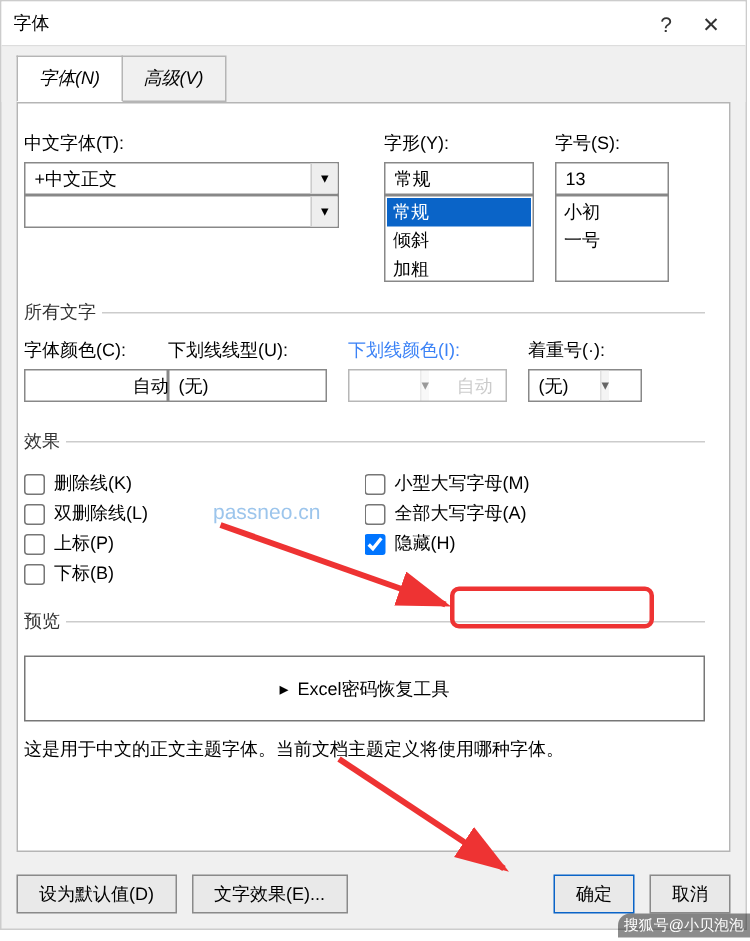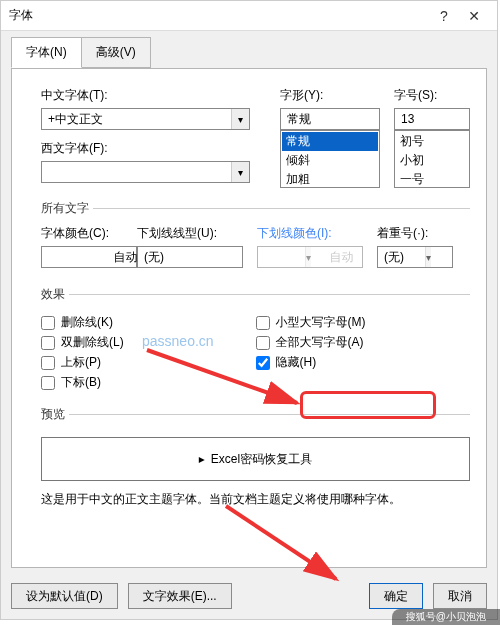--- a/index.html
+++ b/index.html
@@ -1,24 +1,24 @@
 <!DOCTYPE html>
 <html><head>
 <meta charset="utf-8">
 <style>
   * { box-sizing: border-box; font-family: "Microsoft YaHei", Arial, sans-serif; font-size: 12px; }
   body { margin: 0; background: #fff; width: 500px; height: 627px; position: relative; overflow: hidden; }
   .dialog { border: 1px solid #ccc; width: 498px; height: 620px; background: #f0f0f0; position: relative; }
   .titlebar { height: 30px; display: flex; align-items: center; padding: 0 8px; background: #fff; border-bottom: 1px solid #ddd; }
   .titlebar .title { flex: 1; }
   .titlebar .icon { width: 30px; text-align: center; font-size: 14px; color: #333; }
-  .tabs { display: flex; padding: 6px 10px 0 10px; background: #f0f0f0; }
+  .tabs { display: flex; padding: 6px 10px 0 10px; background: #f0f0f0; font-style: italic; }
   .tab { padding: 6px 14px; border: 1px solid #b5b5b5; background: #f0f0f0; margin-right: -1px; position: relative; }
   .tab.active { background: #fff; border-bottom: 1px solid #fff; z-index: 2; }
-  .panel { border: 1px solid #b5b5b5; background: #fff; margin: 0 10px; padding: 18px 16px 8px 29px; height: 500px; position: relative; }
+  .panel { border: 1px solid #b5b5b5; background: #fff; margin: 0 10px; padding: 18px 16px 8px 4px; height: 500px; position: relative; }
   .row { display: flex; margin-bottom: 6px; }
   .col { display: flex; flex-direction: column; }
   .label { margin-bottom: 4px; }
   .combo { display: flex; border: 1px solid #888; background: #fff; height: 22px; }
   .combo input { border: none; flex: 1; padding: 0 6px; outline: none; background: transparent; }
   .combo .arrow { width: 18px; border-left: 1px solid #ccc; background: #eee; display: flex; align-items: center; justify-content: center; font-size: 10px; }
   .listbox { border: 1px solid #888; background: #fff; height: 58px; overflow: hidden; padding: 1px; }
   .listbox .item { padding: 1px 4px; }
   .listbox .item.sel { background: #0a64c8; color: #fff; }
   .disabled-label { color: #3b82f6; }
@@ -30,21 +30,21 @@
   .ck input { margin: 0 6px 0 0; width: 14px; height: 14px; }
   .red-box { position: absolute; border: 3px solid #e33; border-radius: 6px; }
   .preview-box { border: 1px solid #777; height: 44px; display: flex; align-items: center; justify-content: center; margin: 6px 0; font-size: 14px; }
   .desc { margin: 10px 0 0 0; }
   .footer { position: absolute; bottom: 10px; left: 10px; right: 10px; display: flex; justify-content: space-between; }
   .footer .left, .footer .right { display: flex; gap: 10px; }
   button.btn { height: 26px; padding: 0 14px; border: 1px solid #8a8a8a; background: #e9e9e9; }
   button.btn.primary { border: 1px solid #0a64c8; }
   .arrow-svg { position: absolute; pointer-events: none; }
   .watermark { position: absolute; color: #9cc5ec; font-size: 14px; }
-  .attrib { position: absolute; right: 0; bottom: 2px; background: rgba(0,0,0,0.45); color: #fff; font-size: 10px; padding: 1px 14px; border-radius: 8px 0 0 0; }
+  .attrib { position: absolute; right: 0; bottom: 2px; background: rgba(0,0,0,0.45); color: #fff; font-size: 10px; padding: 1px 4px; border-radius: 8px 0 0 0; }
 </style>
 </head>
 <body>
 
 <div class="dialog">
   <div class="titlebar">
     <span class="title">字体</span>
     <span class="icon">?</span>
     <span class="icon">✕</span>
   </div>
@@ -56,21 +56,20 @@
 
   <div class="panel">
 
     <div class="row">
       <div class="col" style="width:210px; margin-right:30px;">
         <span class="label">中文字体(T):</span>
         <div class="combo">
           <input value="+中文正文" style="">
           <div class="arrow">▾</div>
         </div>
-        <span class="label" style="margin-top:10px;">西文字体(F):</span>
         <div class="combo">
           <input value="" style="">
           <div class="arrow">▾</div>
         </div>
       </div>
       <div class="col" style="width:100px; margin-right:14px;">
         <span class="label">字形(Y):</span>
         <div class="combo">
           <input value="常规" style="">
         </div>
@@ -79,21 +78,20 @@
           <div class="item">倾斜</div>
           <div class="item">加粗</div>
         </div>
       </div>
       <div class="col" style="width:76px;justify-content:center;">
         <span class="label">字号(S):</span>
         <div class="combo">
           <input value="13" style="">
         </div>
         <div class="listbox">
-          <div class="item">初号</div>
           <div class="item">小初</div>
           <div class="item">一号</div>
         </div>
       </div>
     </div>
 
     <fieldset class="groupline">
       <legend>所有文字</legend>
       <div class="row">
         <div class="col" style="width:96px; margin-right:0;">

